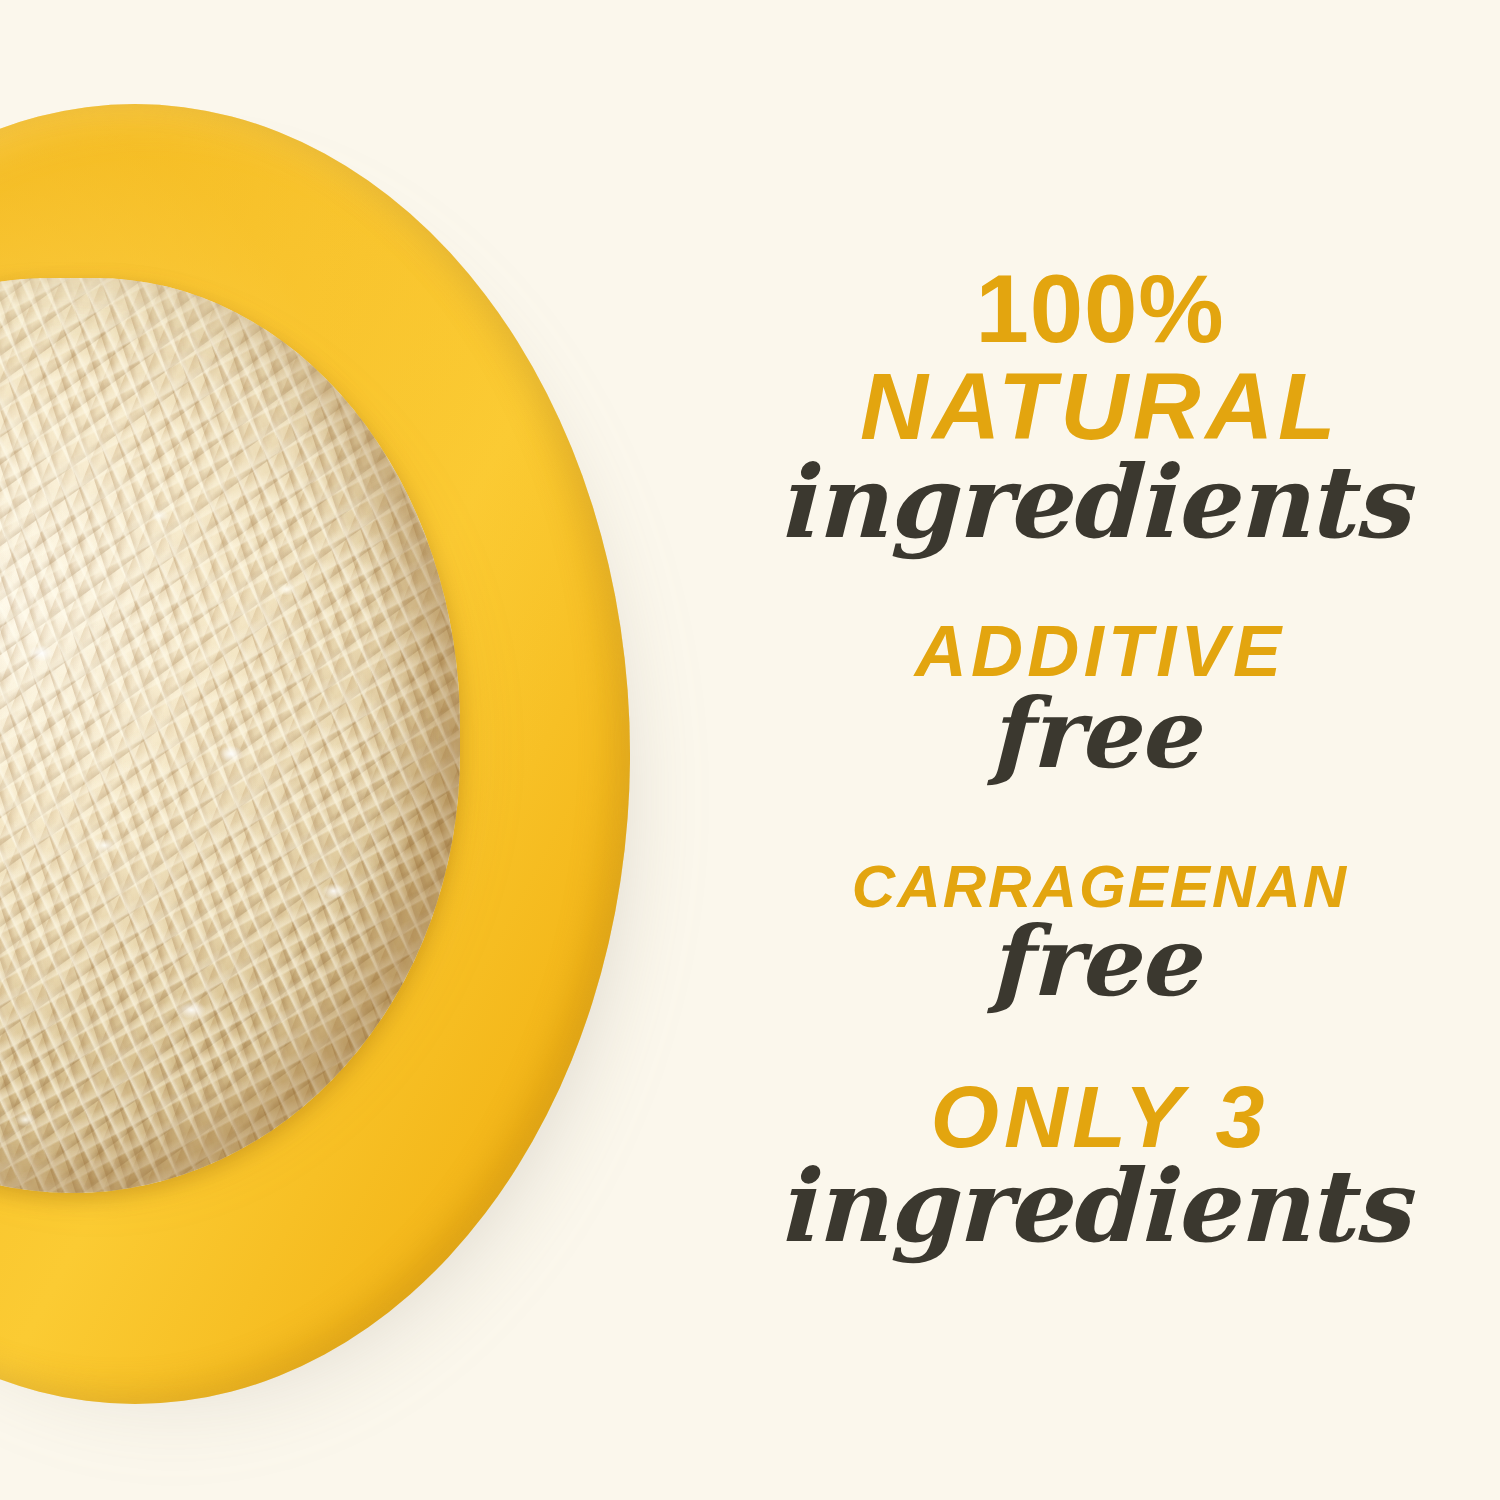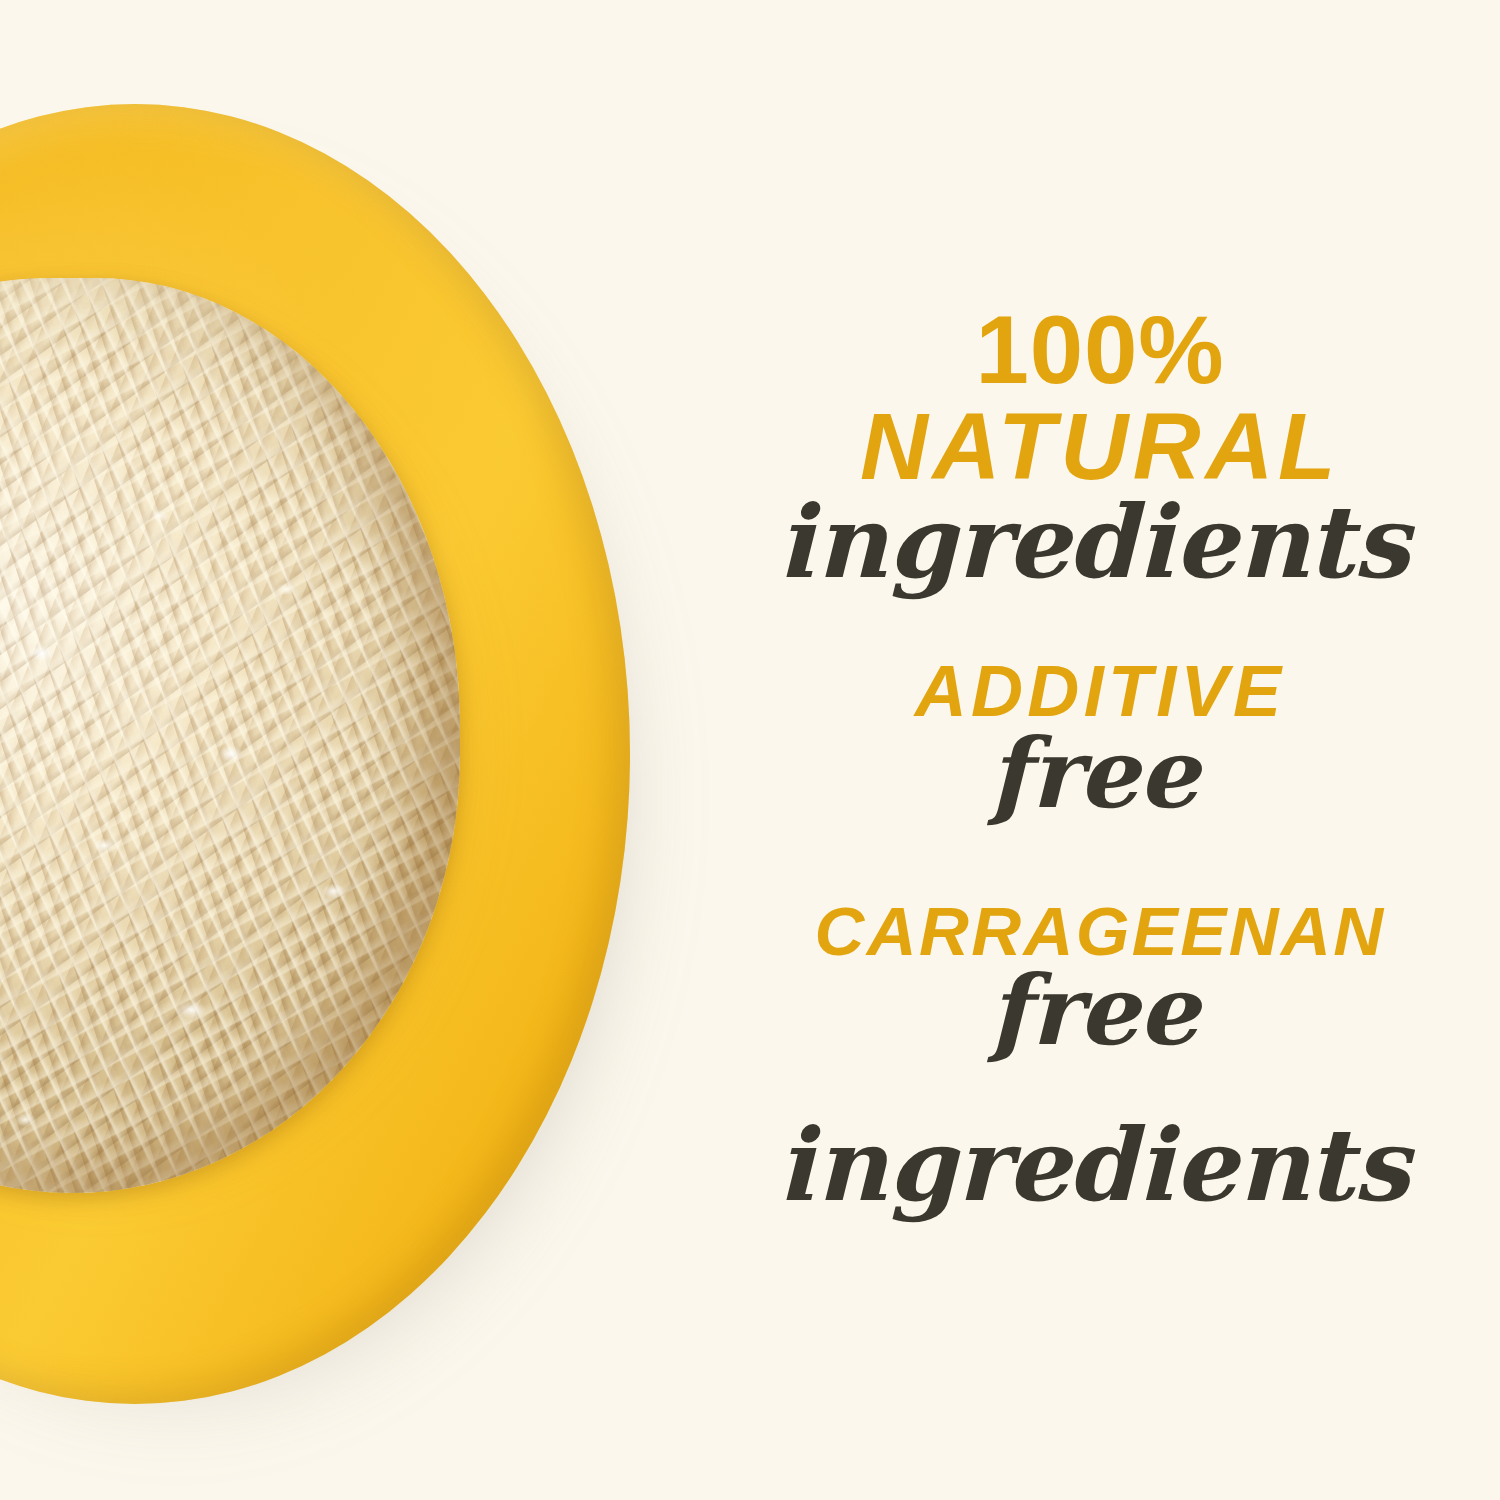--- a/index.html
+++ b/index.html
@@ -215,21 +215,21 @@
   }
 
   
   #claim-natural   .claim-head .big  { font-size: 96px; }
   #claim-natural   .claim-head .wide { font-size: 94px; letter-spacing: 0.05em; }
   #claim-natural   .claim-script     { font-size: 100px; margin-top: -4px; }
 
   #claim-additive  .claim-head .wide { font-size: 72px; letter-spacing: 0.06em; }
   #claim-additive  .claim-script     { font-size: 96px; margin-top: -2px; }
 
-  #claim-carrag    .claim-head .wide { font-size: 69px; letter-spacing: 0.035em; margin-top: 12px; }
+  #claim-carrag    .claim-head .wide { font-size: 60px; letter-spacing: 0.035em; margin-top: 12px; }
   #claim-carrag    .claim-script     { font-size: 96px; margin-top: -4px; }
 
   #claim-only3     .claim-head .wide { font-size: 88px; letter-spacing: 0.055em; }
   #claim-only3     .claim-script     { font-size: 100px; margin-top: -6px; }
 </style>
 </head>
 <body>
 
 <div id="stage">
 
@@ -268,17 +268,20 @@
     </div>
 
     <div class="claim" id="claim-carrag">
       <div class="claim-head">
         <span class="wide">CARRAGEENAN</span>
       </div>
       <div class="claim-script">free</div>
     </div>
 
     <div class="claim" id="claim-only3">
+      <div class="claim-head">
+        <span class="wide">ONLY 3</span>
+      </div>
       <div class="claim-script">ingredients</div>
     </div>
 
   </div>
 </div>
 
 </body></html>

